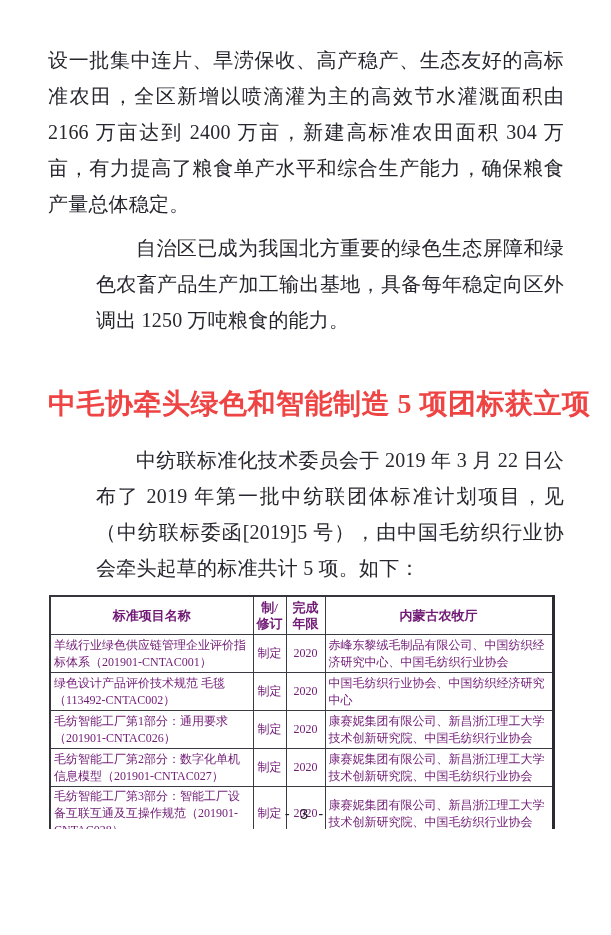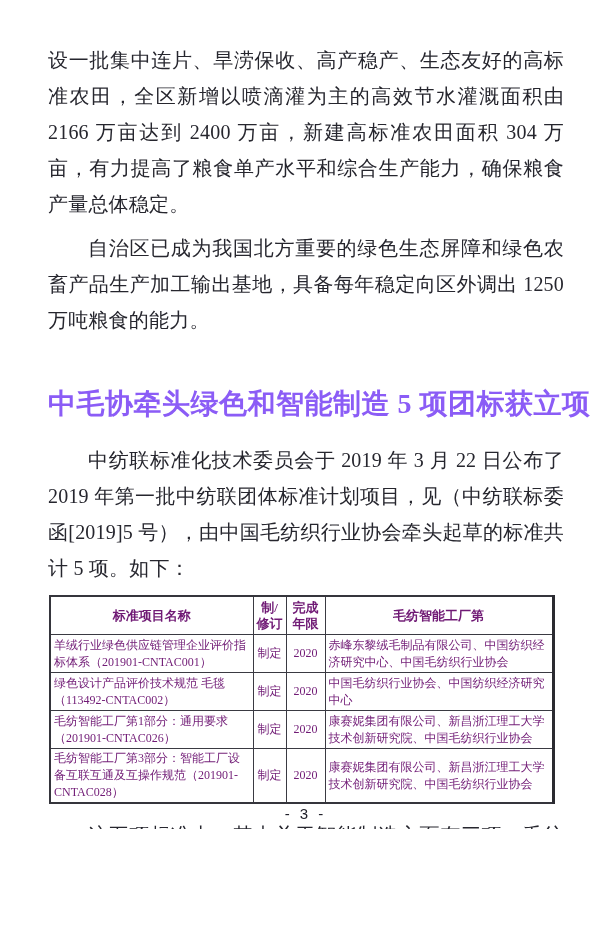--- a/index.html
+++ b/index.html
@@ -13,32 +13,32 @@
     color:#26262e;
     overflow:hidden;
   }
   .para {
     margin:0;
     font-size:20px;
     line-height:36px;
     text-align:justify;
     letter-spacing:0.2px;
   }
-  .indent { text-indent:2em; }
+  .indent { text-indent:2em;margin-left:48px; }
   .para-region { margin-top:8px; }
   .source {
     float:right;
     text-indent:0;
   }
   .title {
     margin:46px 0 0 0;
     font-size:28px;
     line-height:40px;
     font-weight:700;
-    color:#8b5cf6;
+    color:#ef4444;
     text-align:center;
     white-space:nowrap;
     letter-spacing:0.5px;
   }
   .para-intro { margin-top:18px; }
   table.standards {
     margin-top:9px;
     margin-left:1px;
     width:503px;
     border-collapse:collapse;
@@ -95,21 +95,21 @@
       <col style="width:203px">
       <col style="width:33px">
       <col style="width:39px">
       <col style="width:228px">
     </colgroup>
     <thead>
       <tr>
         <th>标准项目名称</th>
         <th>制/修订</th>
         <th>完成年限</th>
-        <th>毛纺智能工厂第</th>
+        <th>内蒙古农牧厅</th>
       </tr>
     </thead>
     <tbody>
       <tr>
         <td class="name-cell">羊绒行业绿色供应链管理企业评价指标体系（201901-CNTAC001）</td>
         <td class="c">制定</td>
         <td class="c">2020</td>
         <td class="org-cell">赤峰东黎绒毛制品有限公司、中国纺织经济研究中心、中国毛纺织行业协会</td>
       </tr>
       <tr>
@@ -118,20 +118,26 @@
         <td class="c">2020</td>
         <td class="org-cell">中国毛纺织行业协会、中国纺织经济研究中心</td>
       </tr>
       <tr>
         <td class="name-cell">毛纺智能工厂第1部分：通用要求（201901-CNTAC026）</td>
         <td class="c">制定</td>
         <td class="c">2020</td>
         <td class="org-cell">康赛妮集团有限公司、新昌浙江理工大学技术创新研究院、中国毛纺织行业协会</td>
       </tr>
       <tr>
+        <td class="name-cell">毛纺智能工厂第2部分：数字化单机信息模型（201901-CNTAC027）</td>
+        <td class="c">制定</td>
+        <td class="c">2020</td>
+        <td class="org-cell">康赛妮集团有限公司、新昌浙江理工大学技术创新研究院、中国毛纺织行业协会</td>
+      </tr>
+      <tr>
         <td class="name-cell">毛纺智能工厂第3部分：智能工厂设备互联互通及互操作规范（201901-CNTAC028）</td>
         <td class="c">制定</td>
         <td class="c">2020</td>
         <td class="org-cell">康赛妮集团有限公司、新昌浙江理工大学技术创新研究院、中国毛纺织行业协会</td>
       </tr>
     </tbody>
   </table>
 
   <p class="para indent para-closing">这五项标准中，其中关于智能制造方面有三项，毛纺智能工厂第 1、2、3 部分标准，涉及通用要求、数字化单机信</p>
 

